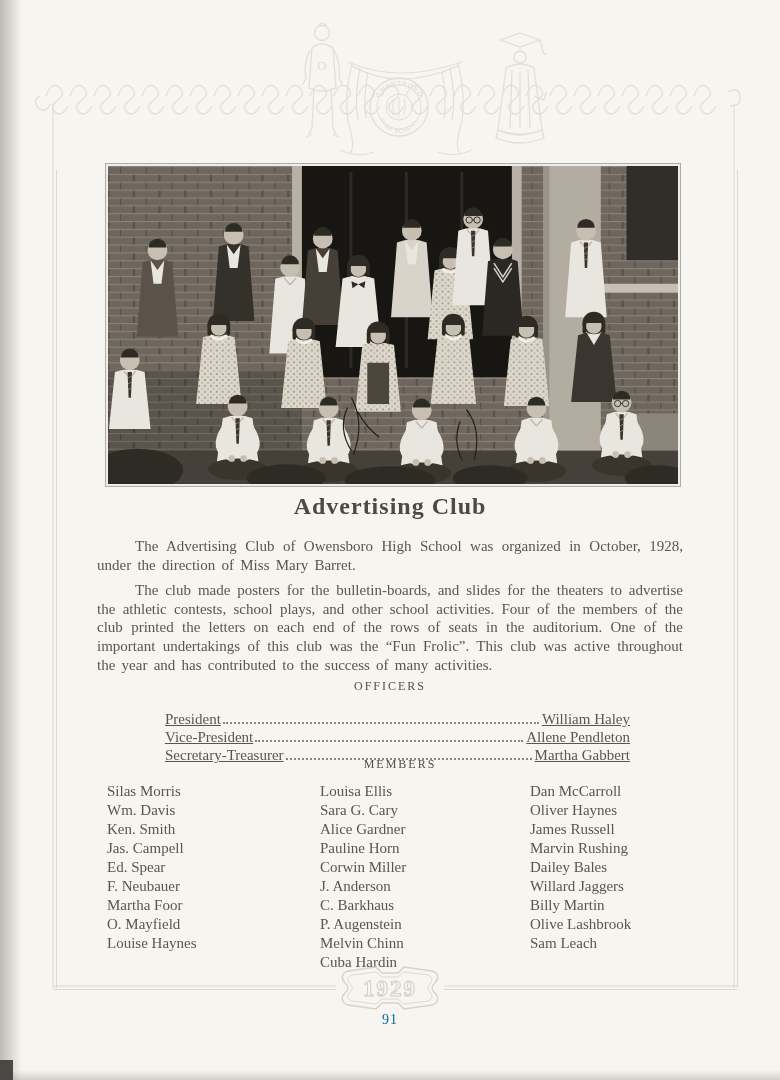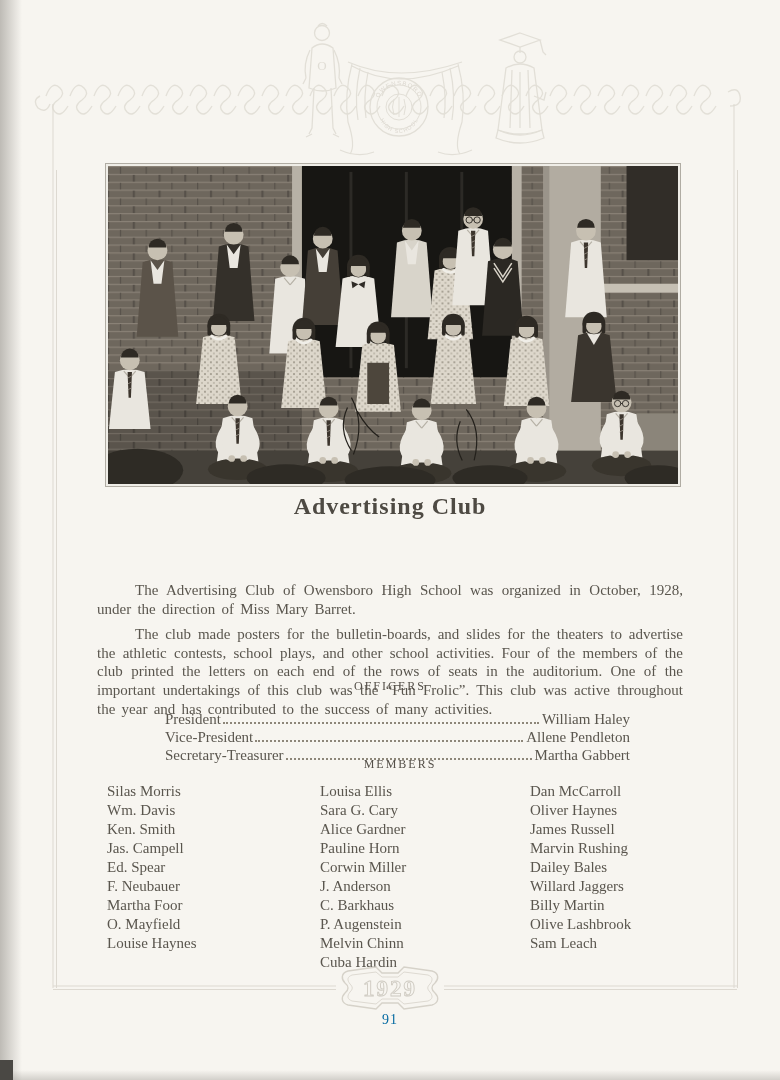--- a/index.html
+++ b/index.html
@@ -23,25 +23,25 @@
     background:#efede7;padding:2px;box-sizing:border-box;
     border:1px solid #b0aca3;
   }
   .photo-frame svg{display:block;width:100%;height:100%;}
   
   .club-title{
     position:absolute;left:97px;top:477px;width:586px;
     text-align:center;font-size:24px;letter-spacing:1px;color:#4e4a43;
   }
   .body-copy{position:absolute;left:97px;top:537px;width:586px;
-    font-size:15px;line-height:18.6px;text-align:justify;color:#5a564e;margin-top:44px;}
+    font-size:15px;line-height:18.6px;text-align:justify;color:#5a564e;}
   .body-copy p{margin:0 0 7px 0;text-indent:38px;word-spacing:2.5px;}
   .officers{position:absolute;left:97px;top:679px;width:586px;}
   .section-heading{text-align:center;font-size:12px;letter-spacing:2px;color:#544f48;margin:0 0 7px 0;font-weight:normal;}
-  .officer-rows{width:465px;margin:16px auto 0 68px;font-size:15px;line-height:18px;}
+  .officer-rows{width:465px;margin:16px auto 0 68px;font-size:15px;line-height:18px;text-decoration:underline;}
   .officer-row{display:flex;align-items:baseline;}
   .officer-dots{flex:1;border-bottom:2px dotted #8d8679;margin:0 3px 3px 2px;min-width:30px;}
   .officer-name{white-space:nowrap;text-align:right;}
   .members{position:absolute;left:107px;top:757px;width:586px;}
   .member-cols{display:grid;grid-template-columns:213px 210px 163px;margin-top:10px;}
   .member-col{font-size:15px;line-height:19px;}
   .member-name{white-space:nowrap;}
   
   .year-badge-svg{position:absolute;left:332px;top:960px;pointer-events:none;}
   .page-number{position:absolute;left:0;top:1012px;width:780px;text-align:center;

